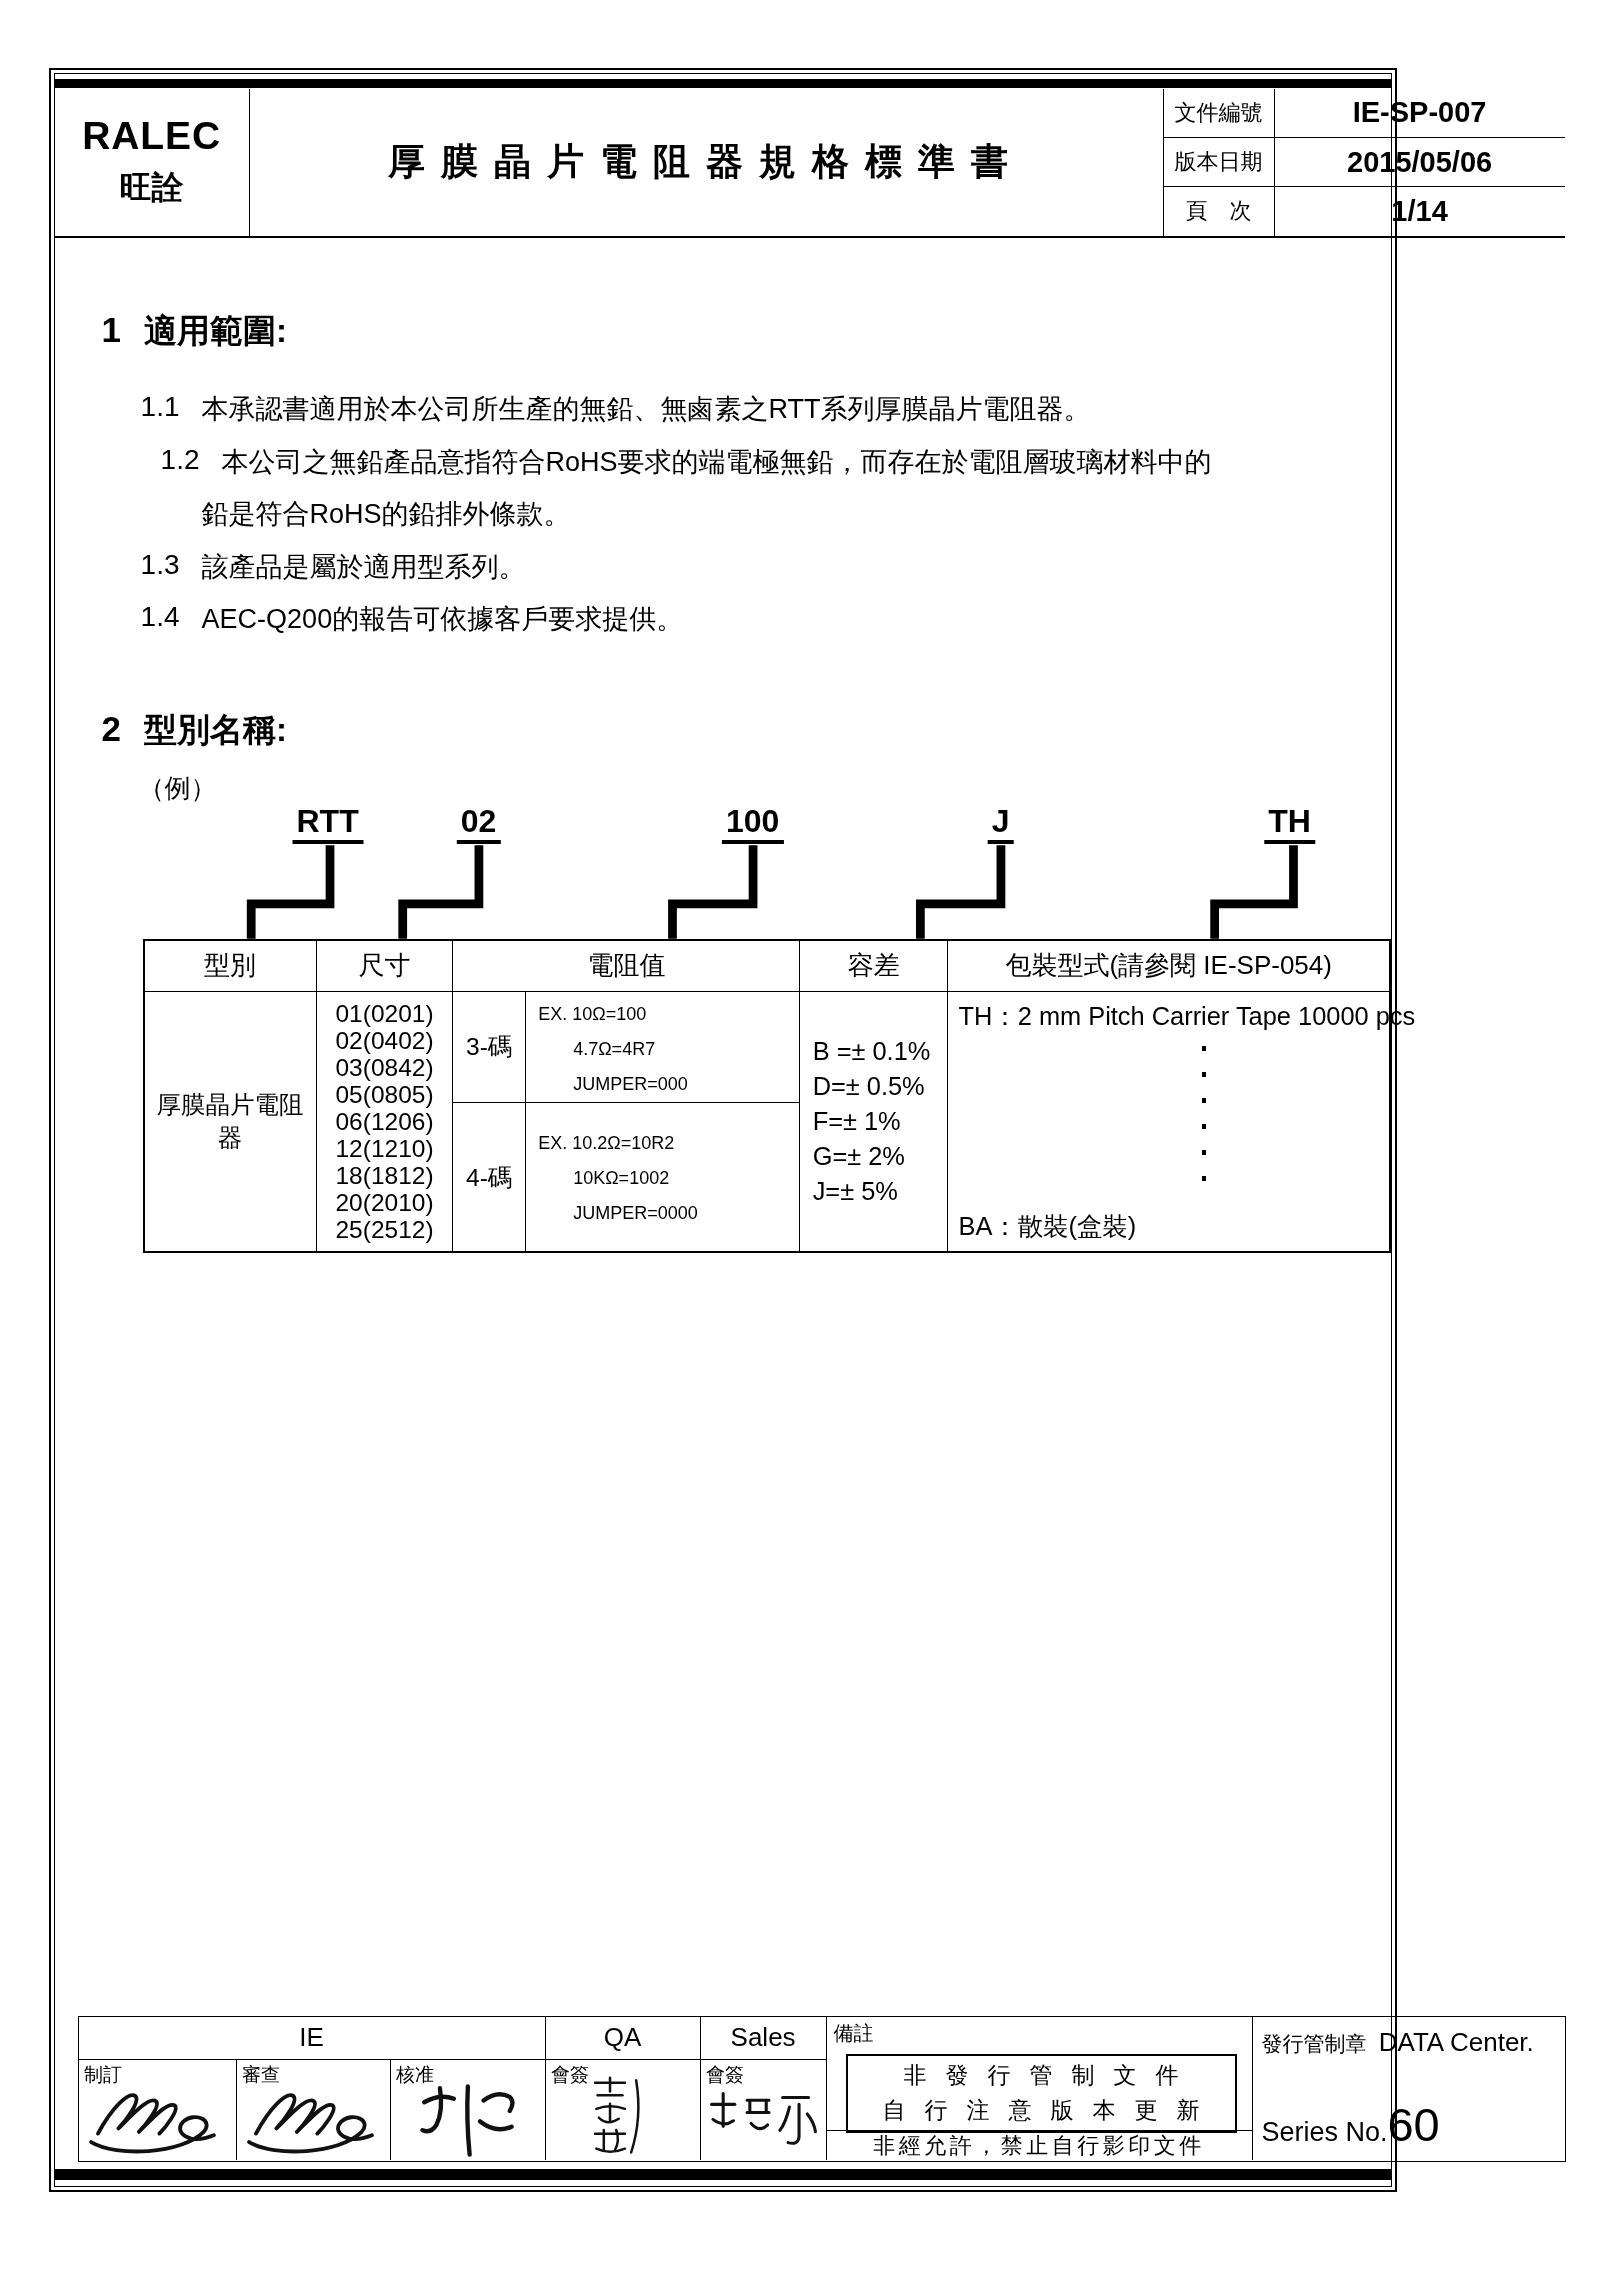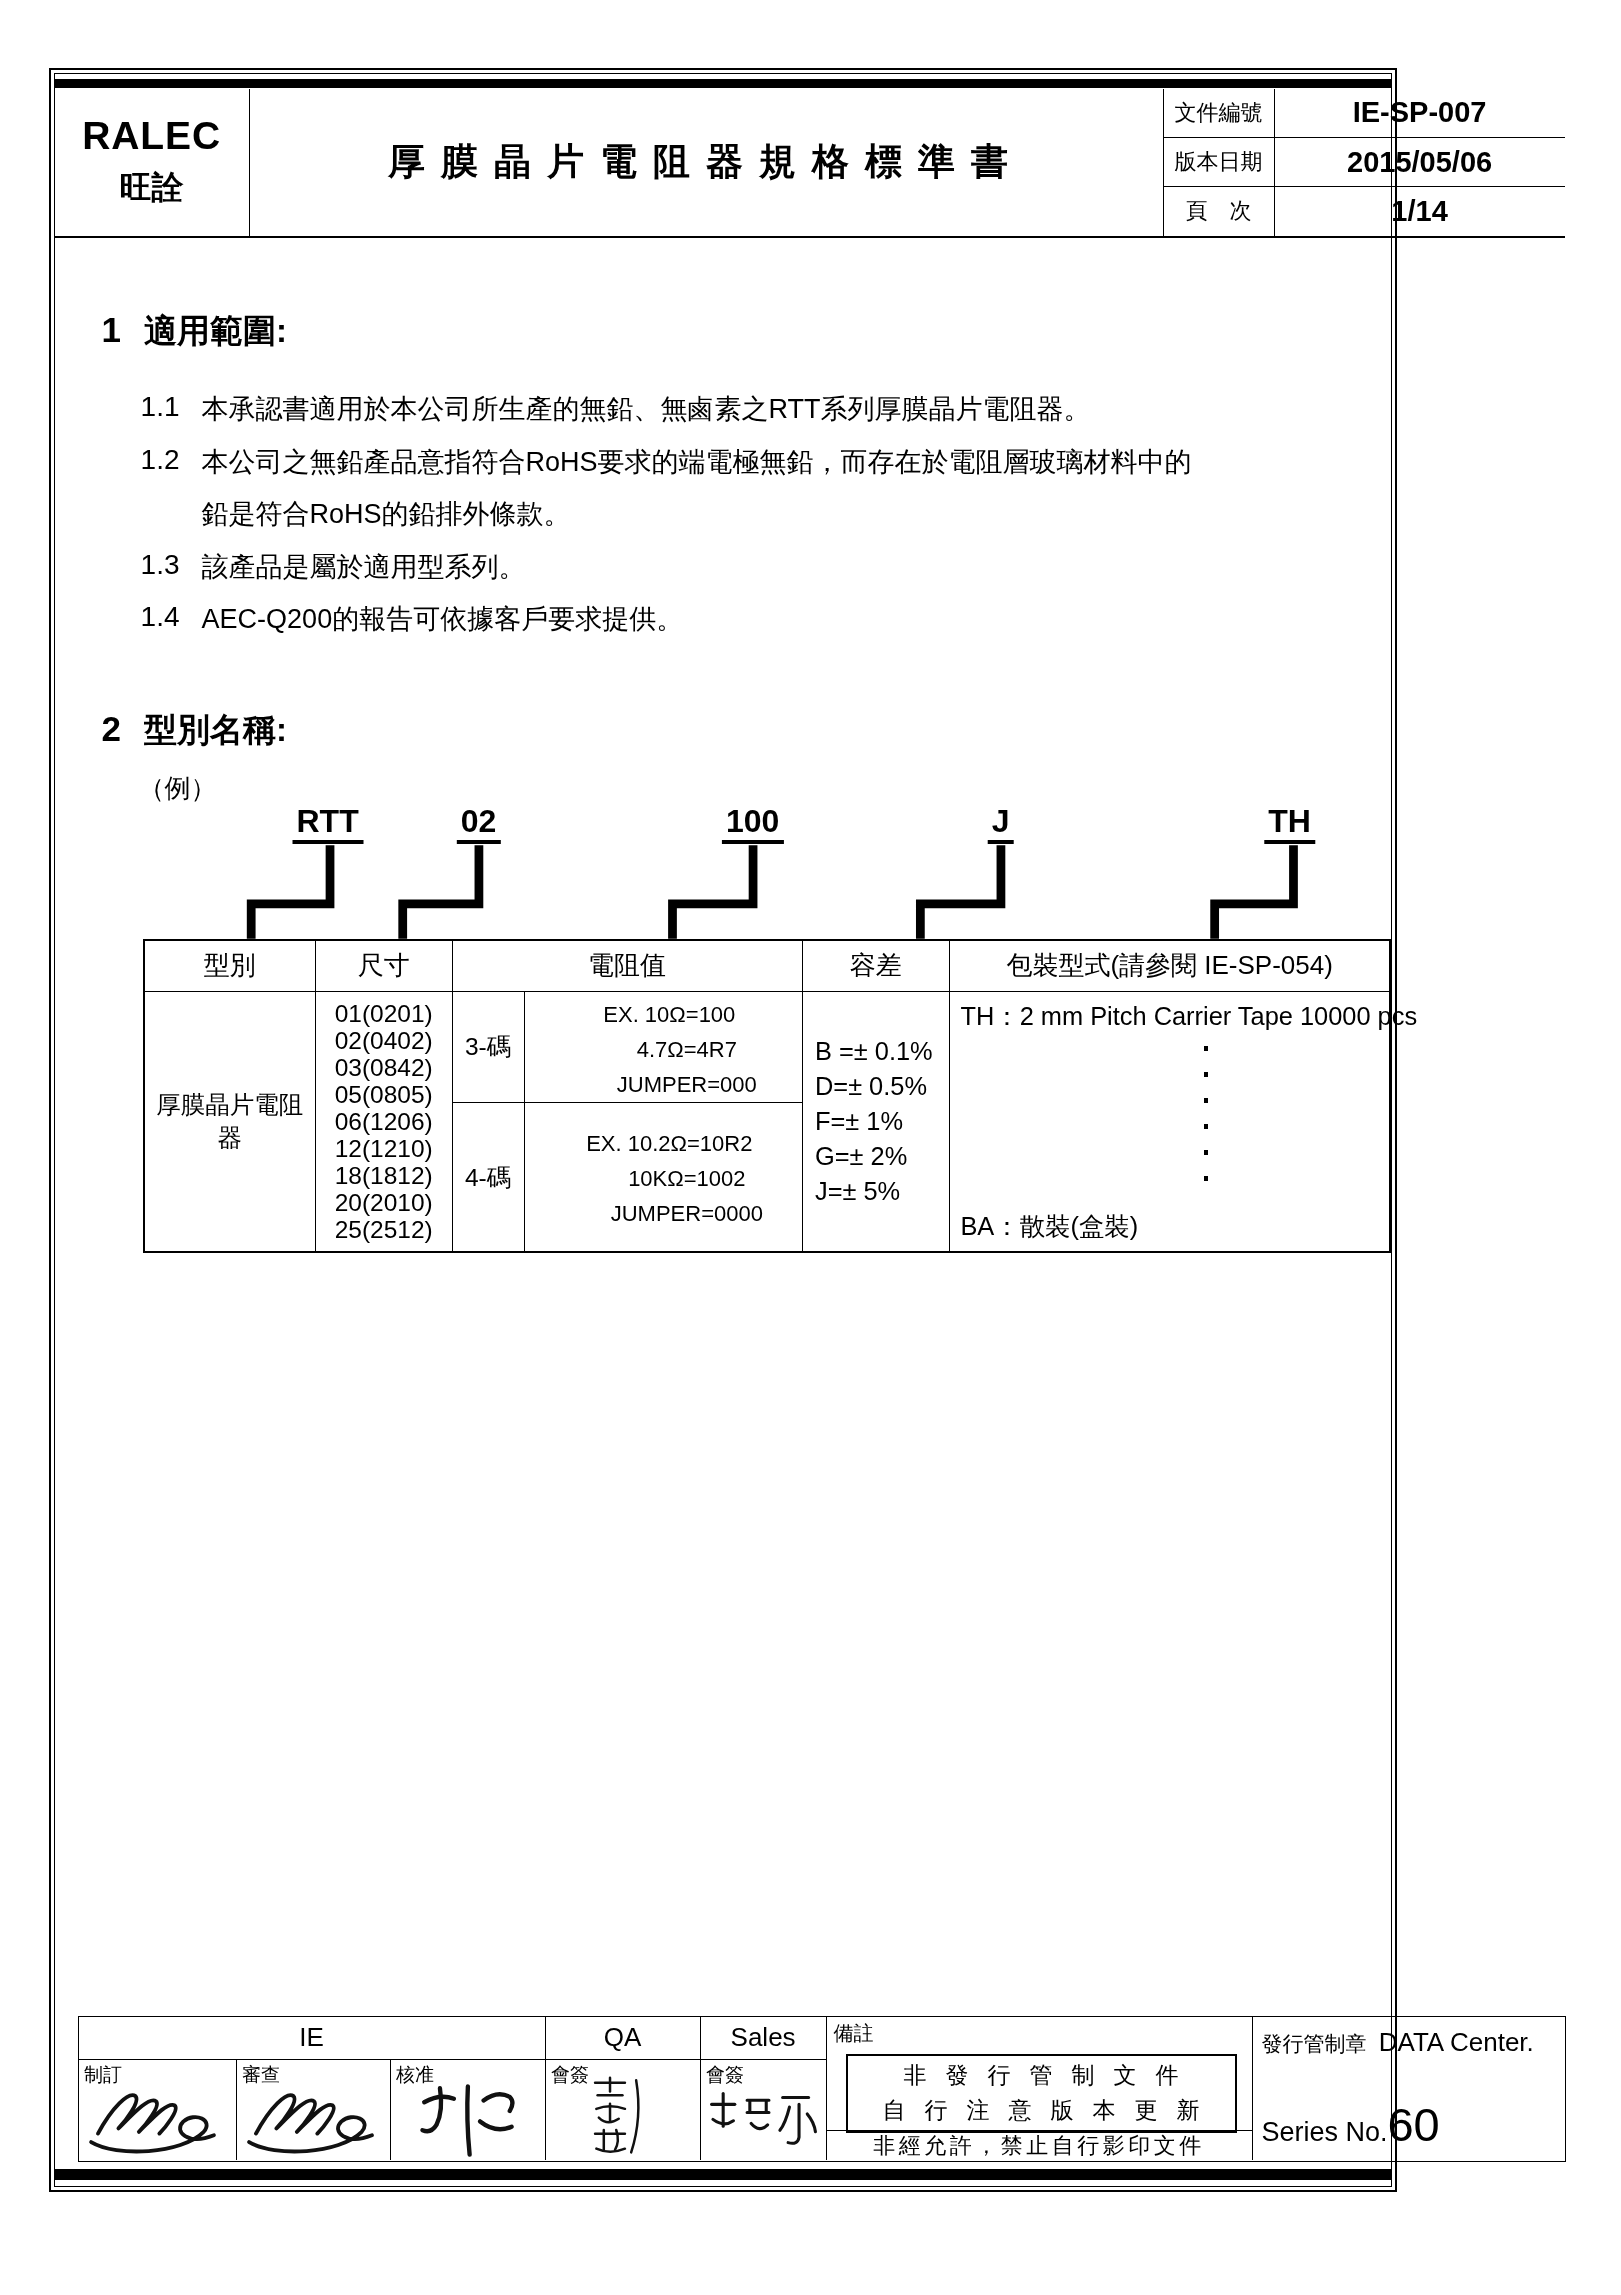--- a/index.html
+++ b/index.html
@@ -37,21 +37,21 @@
   .pn-svg{left:0;top:771px;}
 
   
   .mtable{left:88px;top:865px;border-collapse:collapse;table-layout:fixed;}
   .mtable td,.mtable th{border:1.8px solid #000;padding:0;font-weight:normal;vertical-align:middle;}
   .mtable{border:2.6px solid #000;}
   .mtable th{font-size:26px;height:50px;}
   .cell-type{font-size:24.5px;text-align:center;}
   .cell-sizes{font-size:24.5px;line-height:27px;text-align:center;}
   .cell-code{font-size:24.5px;text-align:center;}
-  .cell-ex{font-size:22px;line-height:35px;padding:5.3px 0 0 12.3px !important;vertical-align:top !important;text-align:center;}
+  .cell-ex{font-size:18px;line-height:35px;padding:5.3px 0 0 12.3px !important;vertical-align:top !important;}
   .cell-ex .indent{padding-left:35px;}
   .cell-ex4{padding-top:23px !important;}
   .cell-tol{font-size:25.4px;line-height:35px;padding-left:12.3px !important;}
   .cell-pack{position:relative;font-size:25.4px;vertical-align:top !important;}
   .pack-first{position:absolute;left:10.5px;top:8.8px;white-space:nowrap;}
   .pack-last{position:absolute;left:10.5px;bottom:7px;}
   .pack-dots{position:absolute;left:254px;top:54px;width:4.4px;height:154px;background:repeating-linear-gradient(to bottom,#000 0 5.3px,transparent 5.3px 26px);}
 
   
   .ftr{left:23px;top:1942px;width:1488px;height:146px;border:1.8px solid #000;}
@@ -109,21 +109,21 @@
 
     <div class="abs sec-head" style="top:235px;">
       <span class="sec-num">1</span>
       <span class="sec-title">適用範圍:</span>
     </div>
 
     <div class="abs s1-item" style="top:317px;">
       <span class="item-num">1.1</span>
       <span class="item-txt">本承認書適用於本公司所生產的無鉛、無鹵素之RTT系列厚膜晶片電阻器。</span>
     </div>
-    <div class="abs s1-item" style="top:370px;">
+    <div class="abs s1-item" style="top:370px;margin-left:20px;">
       <span class="item-num">1.2</span>
       <span class="item-txt">本公司之無鉛產品意指符合RoHS要求的端電極無鉛，而存在於電阻層玻璃材料中的</span>
     </div>
     <div class="abs s1-item" style="top:422px;">
       <span class="item-num"></span>
       <span class="item-txt">鉛是符合RoHS的鉛排外條款。</span>
     </div>
     <div class="abs s1-item" style="top:475px;">
       <span class="item-num">1.3</span>
       <span class="item-txt">該產品是屬於適用型系列。</span>

